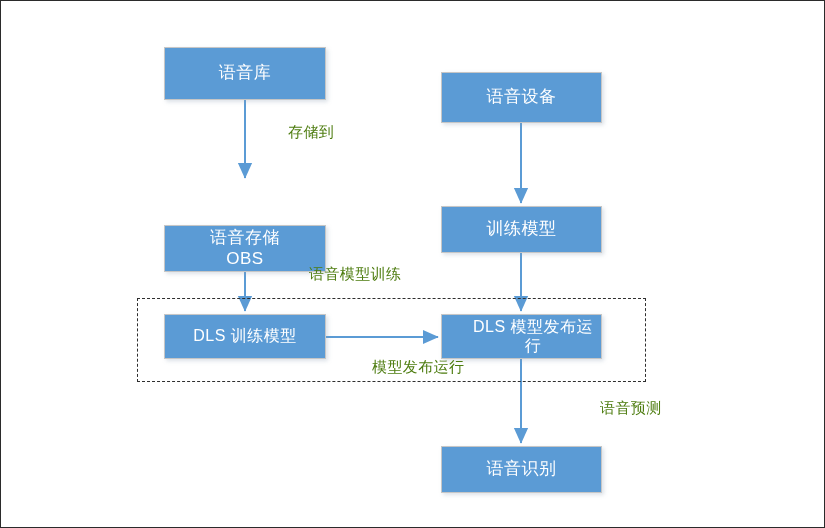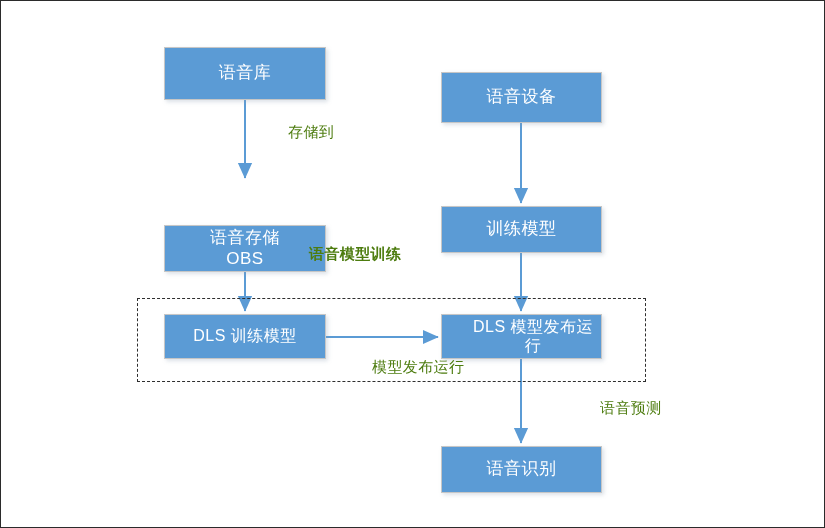--- a/index.html
+++ b/index.html
@@ -114,17 +114,17 @@
 
   <div class="node dls" style="left: 440px; top: 313px; width: 161px; height: 45px; padding-left: 23px;">
     <span class="line1">DLS 模型发布运行</span>
   </div>
 
   <div class="node big" style="left: 440px; top: 445px; width: 161px; height: 47px;">
     <span class="line1">语音识别</span>
   </div>
 
   <div class="edge-label" style="left: 243px; top: 122px;">存储到</div>
-  <div class="edge-label" style="left: 264px; top: 244px; font-weight: bold;">语音模型训练</div>
+  <div class="edge-label" style="left: 264px; top: 264px;">语音模型训练</div>
   <div class="edge-label" style="left: 327px; top: 357px;">模型发布运行</div>
   <div class="edge-label" style="left: 535px; top: 398px; margin-left: 20px;">语音预测</div>
 
 </div>
 
 </body></html>

